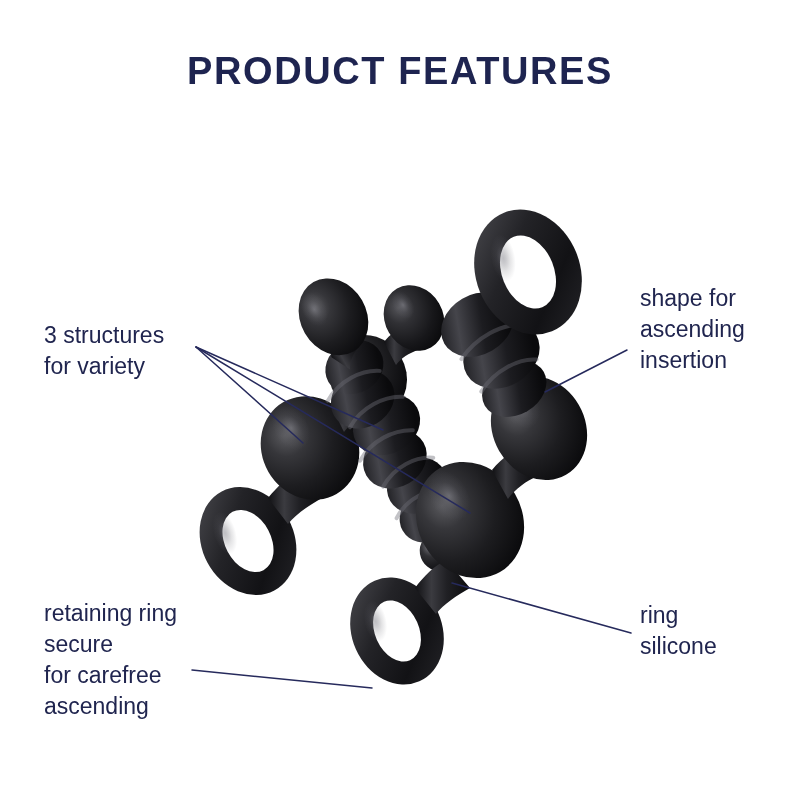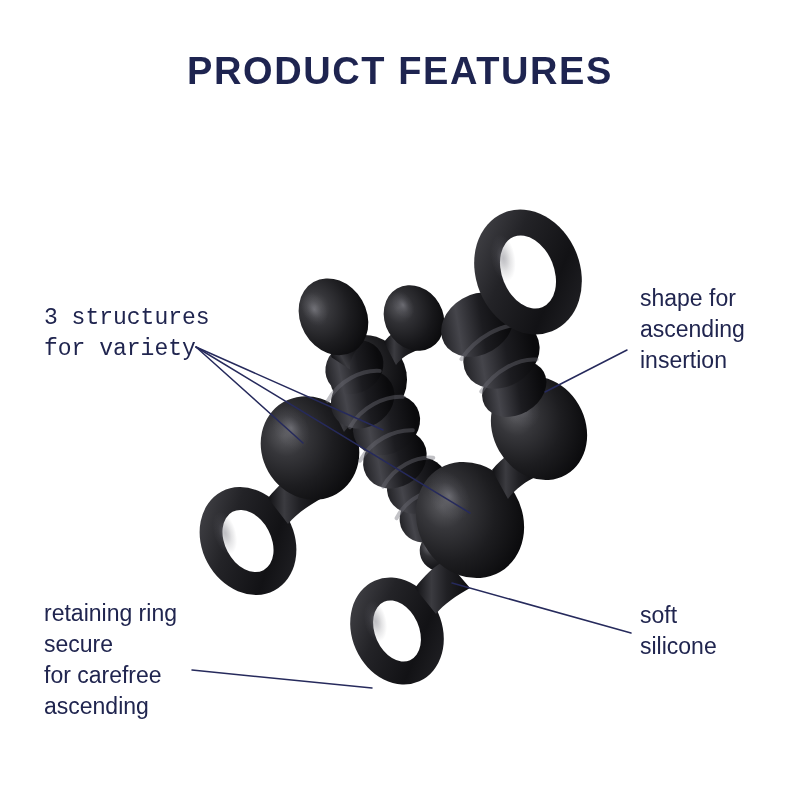--- a/index.html
+++ b/index.html
@@ -38,21 +38,21 @@
     position: absolute;
     color: #20254f;
     font-family: "Liberation Sans", sans-serif;
     font-size: 23px;
     font-weight: 500;
     line-height: 31px;
     white-space: nowrap;
   }
   .callout .ln { display: block; }
 
-  #callout-structures { left: 44px;  top: 303px; font-family: Liberation Mono, monospace; }
+  #callout-structures { left: 44px;  top: 320px; }
   #callout-ascending  { left: 640px; top: 283px; }
   #callout-secure     { left: 44px;  top: 598px; }
   #callout-soft       { left: 640px; top: 600px; }
 
   
   #stage {
     position: absolute;
     left: 0; top: 0;
     width: 800px; height: 800px;
   }
@@ -225,17 +225,17 @@
   </div>
 
   <div class="callout" id="callout-secure">
     <span class="ln">retaining ring</span>
     <span class="ln">secure</span>
     <span class="ln">for carefree</span>
     <span class="ln">ascending</span>
   </div>
 
   <div class="callout" id="callout-soft">
-    <span class="ln">soft</span>
+    <span class="ln">ring</span>
     <span class="ln">silicone</span>
   </div>
 
 </div>
 
 </body></html>

